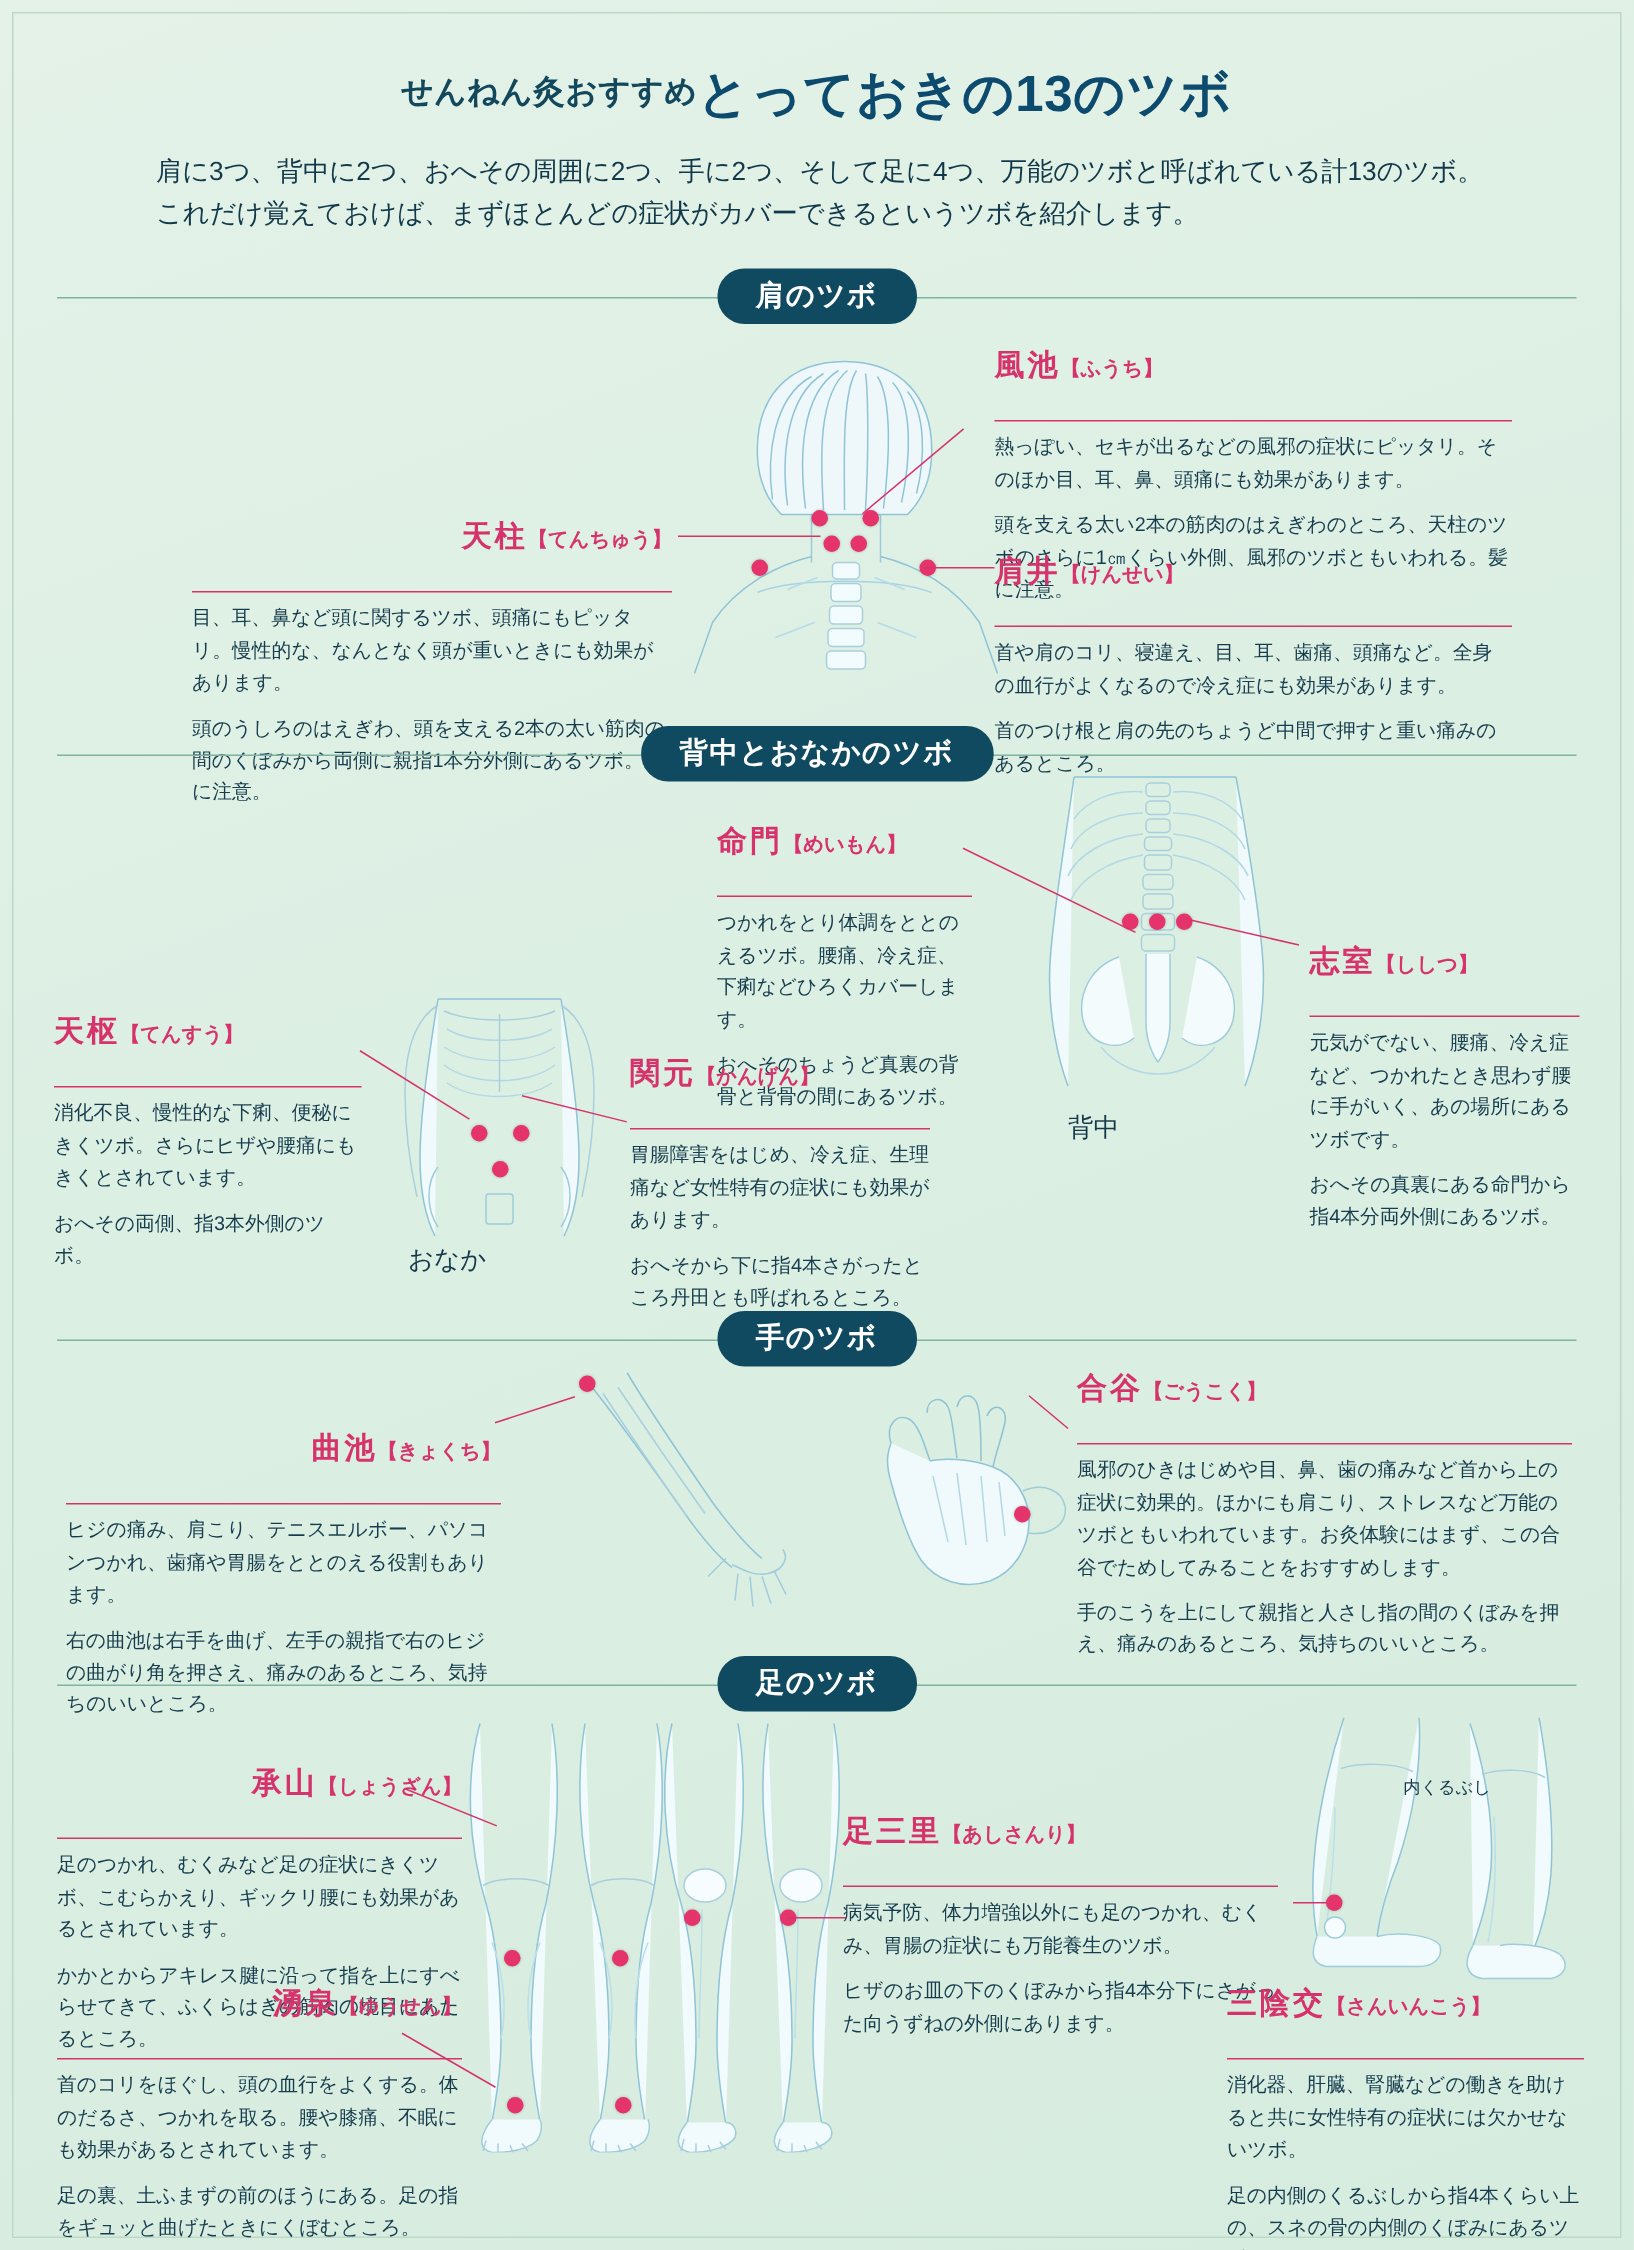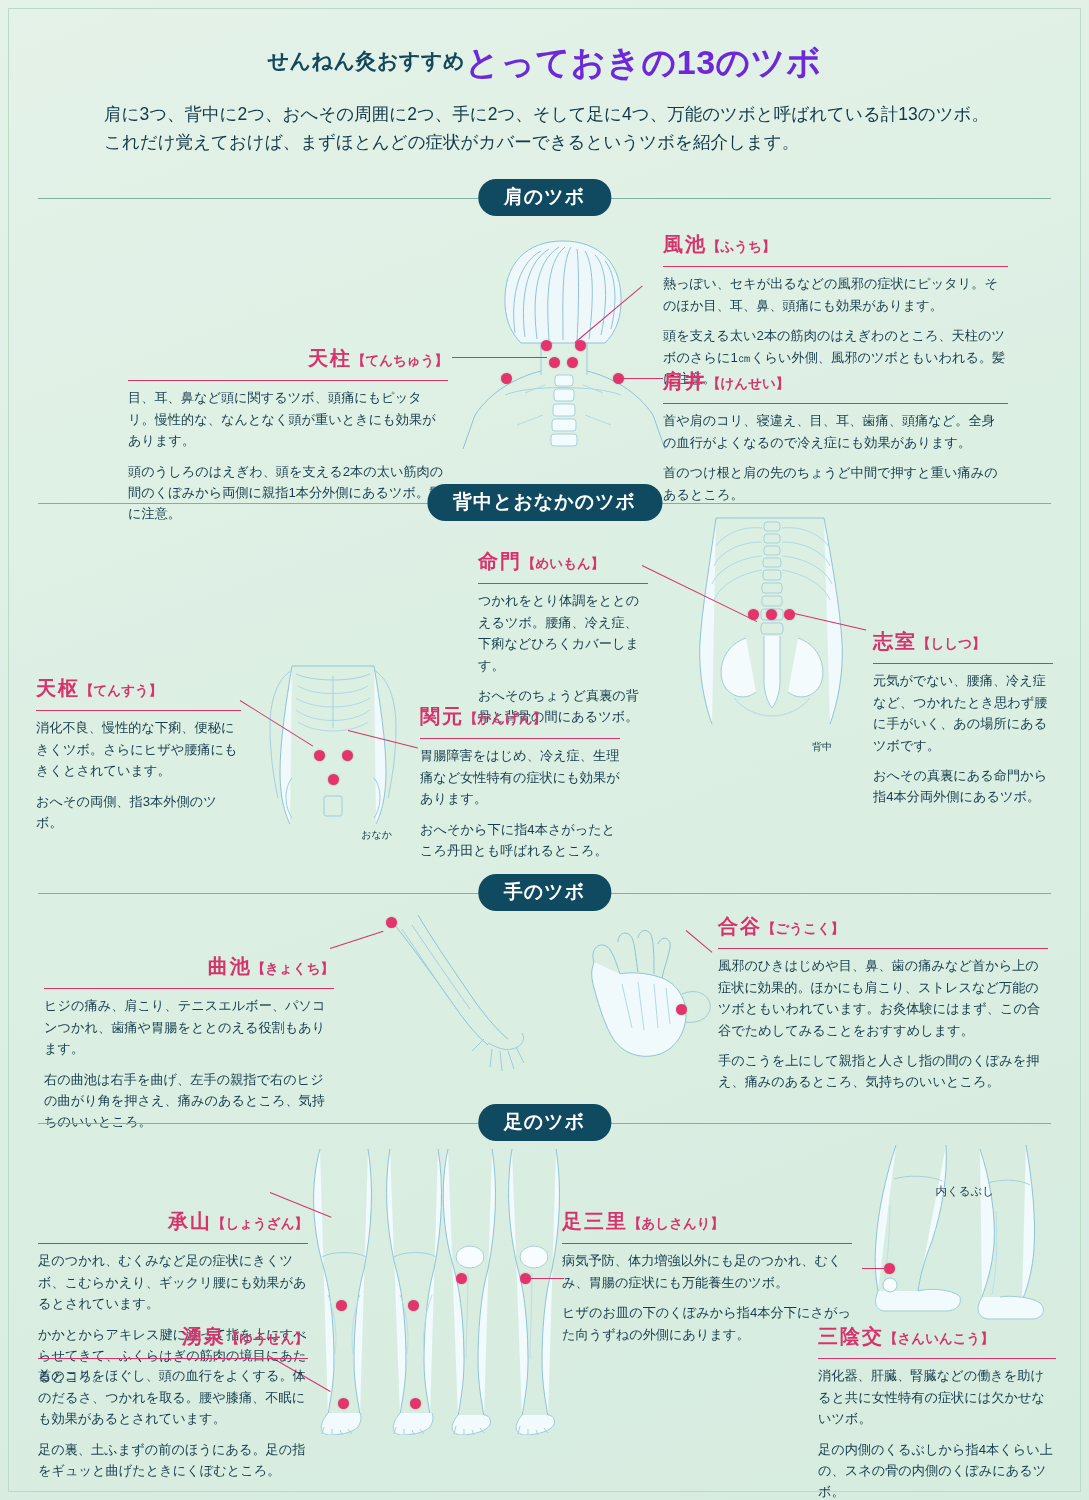--- a/index.html
+++ b/index.html
@@ -37,21 +37,21 @@
     font-size: 21px;
     font-weight: bold;
     letter-spacing: 0.5px;
     color: #13485c;
     vertical-align: 6px;
   }
   .header .main {
     font-size: 34px;
     font-weight: bold;
     letter-spacing: 0.5px;
-    color: #6d28d9;
+    color: #0c4a6e;
   }
 
   .intro {
     position: absolute;
     top: 100px;
     left: 104px;
     width: 900px;
     font-size: 17.5px;
     line-height: 1.6;
     color: #12394a;
@@ -99,29 +99,29 @@
     font-weight: bold;
     color: #d6336c;
     margin-bottom: 6px;
     white-space: nowrap;
   }
   .ttl .kanji { font-size: 20px; letter-spacing: 2px; }
   .ttl .kana { font-size: 13.5px; }
   .ttl .ul {
     display: block;
     border-bottom: 1.5px solid #d6336c;
-    padding-bottom: 6px;
+    padding-bottom: 20px;
     width: 100%;
   }
 
   .caption {
     position: absolute;
-    font-size: 10px;
+    font-size: 17px;
     color: #15394a;
-    text-align: right;
+    text-align: left;
   }
 
   
   .fig { position: absolute; }
   .fig svg { display: block; }
 
   .dot {
     position: absolute;
     width: 11px;
     height: 11px;
@@ -435,21 +435,21 @@
   </svg>
   <div class="dot" style="left:38px; top:155px"></div>
   <div class="dot" style="left:110px; top:155px"></div>
   <div class="dot" style="left:40px; top:253px"></div>
   <div class="dot" style="left:112px; top:253px"></div>
 </div>
 
 <div class="lead" style="left:270px; top:1192px; width:66px; transform:rotate(22deg)"></div>
 <div class="lead" style="left:268px; top:1355px; width:72px; transform:rotate(30deg)"></div>
 
-<div class="blk" style="left:38px; top:1205px; width:270px">
+<div class="blk" style="left:38px; top:1173px; width:270px">
   <div class="ttl" style="text-align:right">
     <span class="ul"><span class="kanji">承山</span><span class="kana">【しょうざん】</span></span>
   </div>
   <p>足のつかれ、むくみなど足の症状にきくツボ、こむらかえり、ギックリ腰にも効果があるとされています。</p>
   <p>かかとからアキレス腱に沿って指を上にすべらせてきて、ふくらはぎの筋肉の境目にあたるところ。</p>
 </div>
 
 <div class="blk" style="left:38px; top:1320px; width:270px">
   <div class="ttl" style="text-align:right">
     <span class="ul"><span class="kanji">湧泉</span><span class="kana">【ゆうせん】</span></span>

